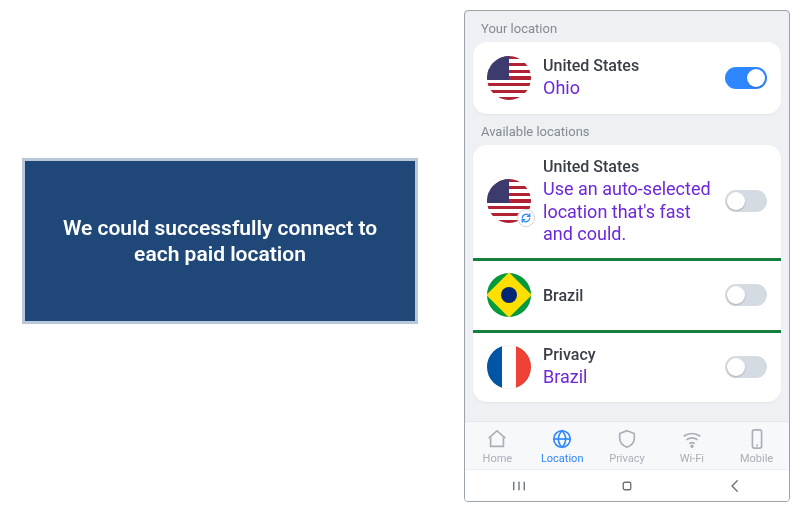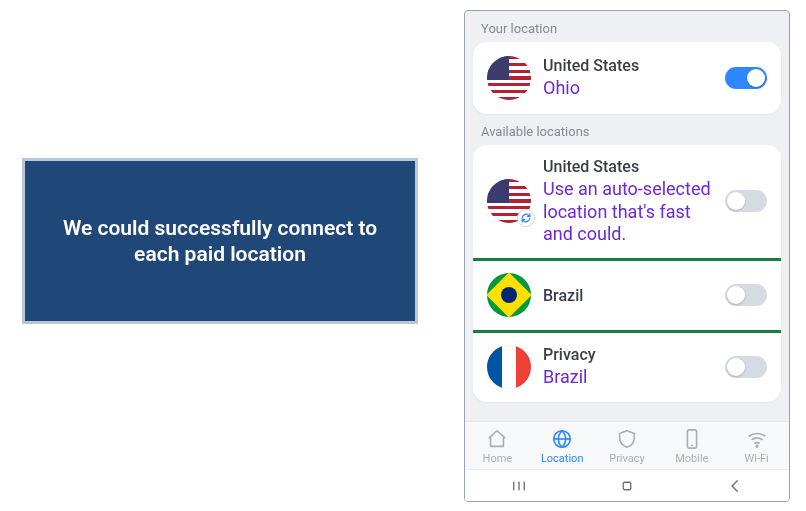--- a/index.html
+++ b/index.html
@@ -252,33 +252,33 @@
         <span class="lbl">Location</span>
       </div>
       <div class="navitem">
         <svg class="icn" viewBox="0 0 24 24" fill="none" stroke="currentColor" stroke-width="1.8">
             <path d="M12 3l8 3v5c0 5-3.5 8.5-8 10-4.5-1.5-8-5-8-10V6l8-3z"></path>
           </svg>
         <span class="lbl">Privacy</span>
       </div>
       <div class="navitem">
         <svg class="icn" viewBox="0 0 24 24" fill="none" stroke="currentColor" stroke-width="1.8">
-            <rect x="7" y="2" width="10" height="20" rx="2"></rect>
-            <line x1="11" y1="19" x2="13" y2="19"></line>
-          </svg>
-        <span class="lbl">Mobile</span>
-      </div>
-      <div class="navitem">
-        <svg class="icn" viewBox="0 0 24 24" fill="none" stroke="currentColor" stroke-width="1.8">
             <path d="M3 9a15 15 0 0 1 18 0"></path>
             <path d="M6 13a10 10 0 0 1 12 0"></path>
             <path d="M9 17a5 5 0 0 1 6 0"></path>
             <circle cx="12" cy="20" r="1" fill="currentColor"></circle>
           </svg>
         <span class="lbl">Wi-Fi</span>
+      </div>
+      <div class="navitem">
+        <svg class="icn" viewBox="0 0 24 24" fill="none" stroke="currentColor" stroke-width="1.8">
+            <rect x="7" y="2" width="10" height="20" rx="2"></rect>
+            <line x1="11" y1="19" x2="13" y2="19"></line>
+          </svg>
+        <span class="lbl">Mobile</span>
       </div>
     </div>
 
     <div class="sysbar">
       <div class="sbtn">
         <svg viewBox="0 0 24 24" stroke="currentColor" stroke-width="1.8" fill="none" stroke-linecap="round">
             <line x1="5" y1="7" x2="5" y2="17"></line>
             <line x1="12" y1="7" x2="12" y2="17"></line>
             <line x1="19" y1="7" x2="19" y2="17"></line>
           </svg>

